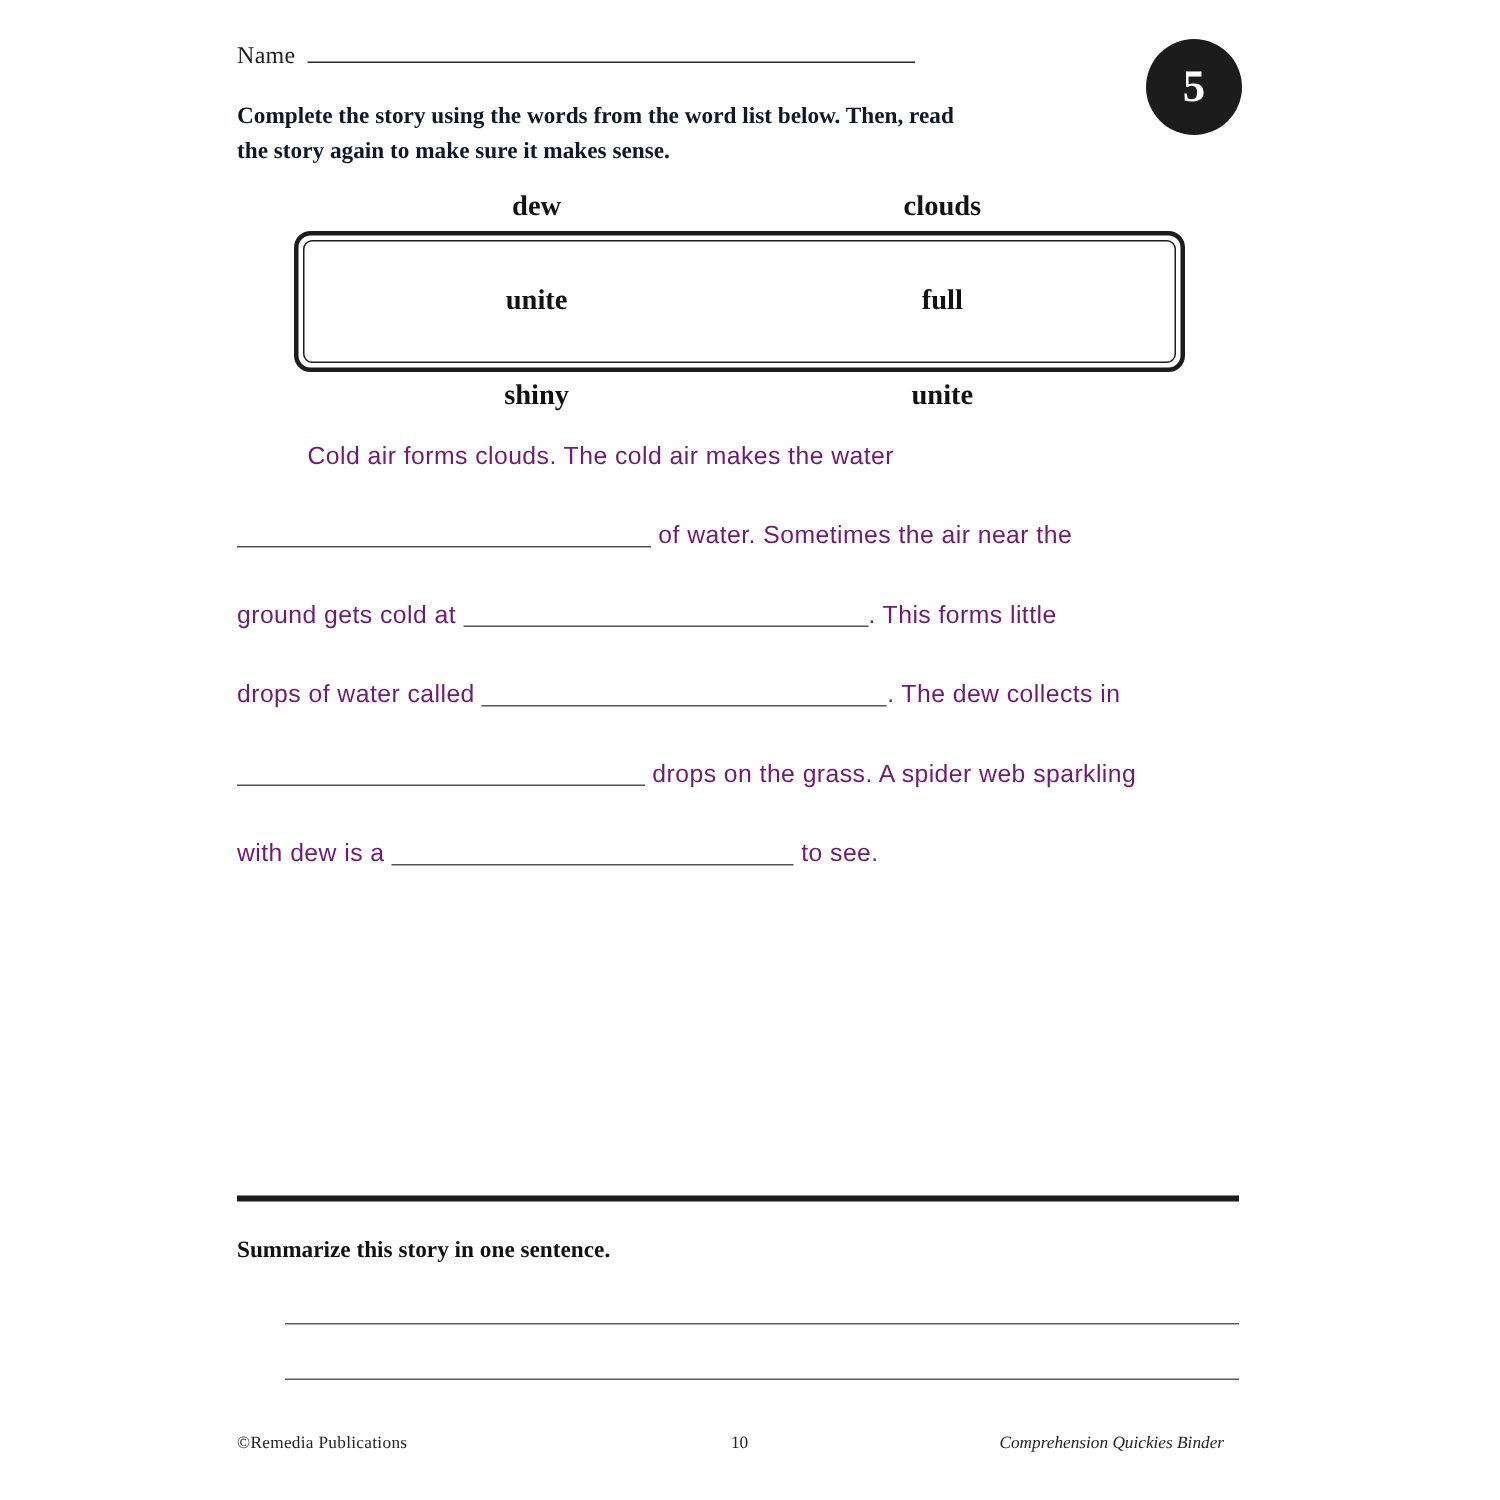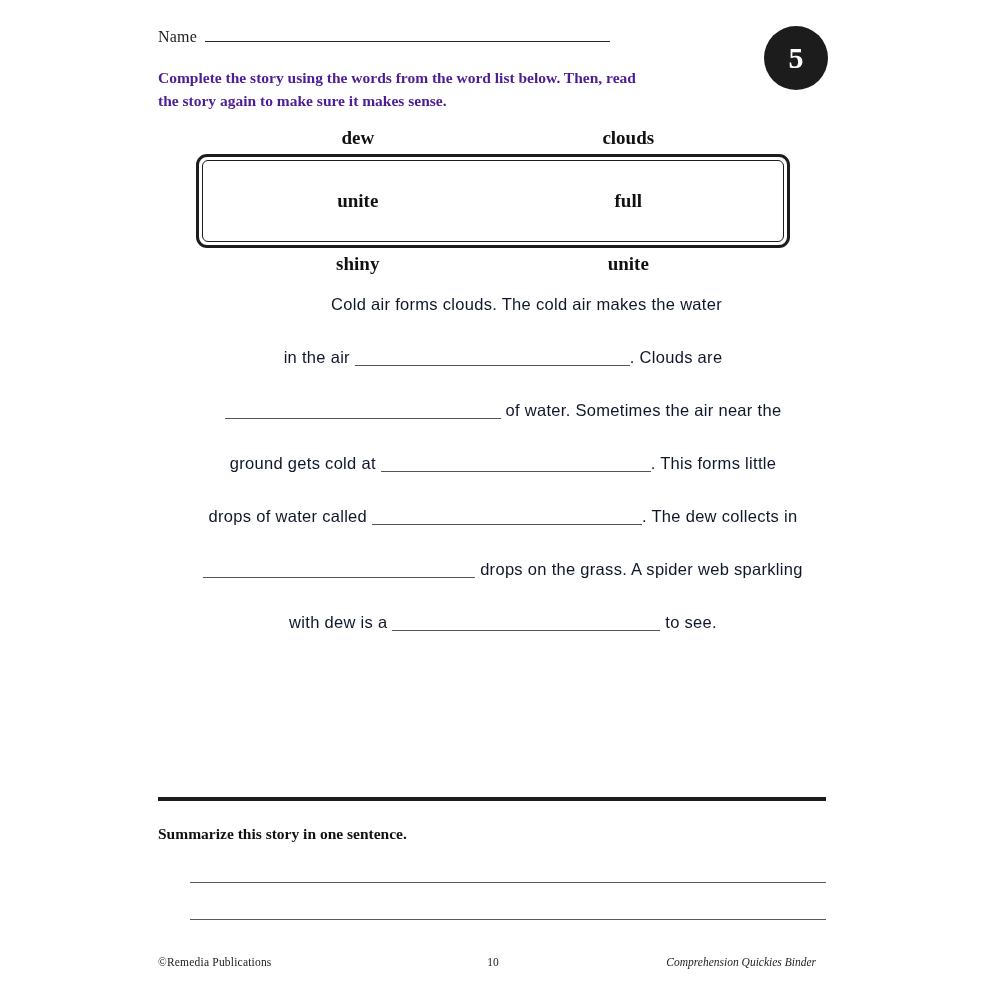--- a/index.html
+++ b/index.html
@@ -6,37 +6,37 @@
   html, body { width: 1000px; height: 1000px; background: #ffffff; }
   body { font-family: "Liberation Serif", serif; color: #1a1a1a; position: relative; }
   .page { position: absolute; inset: 0; width: 1000px; height: 851px; background: #fff; }
 
   
   .name-row { position: absolute; top: 26px; left: 158px; width: 452px; display: flex; align-items: baseline; }
   .name-label { font-size: 16px; font-weight: normal; color: #1e1e1e; letter-spacing: 0.2px; }
   .name-line { flex: 1; margin-left: 8px; border-bottom: 1.4px solid #2a2a2a; height: 16px; }
 
   .instructions { position: absolute; top: 66px; left: 158px; width: 600px;
-    font-weight: bold; font-size: 15.5px; line-height: 23px; color: #4c1d95;
+    font-weight: bold; font-size: 15.5px; line-height: 23px; color: #0f172a;
     white-space: nowrap; }
 
   .badge { position: absolute; top: 26px; left: 764px; width: 64px; height: 64px;
     background: #1c1c1c; border-radius: 50%; display: flex; align-items: center; justify-content: center; }
   .badge-number { color: #ffffff; font-weight: bold; font-size: 30px; font-family: "Liberation Serif", serif; }
 
   
   .word-box-outer { position: absolute; top: 154px; left: 196px; width: 594px; height: 94px;
     border: 3.5px solid #1c1c1c; border-radius: 11px; padding: 3px; background: #fff; }
   .word-box-inner { width: 100%; height: 100%; border: 1.6px solid #1c1c1c; border-radius: 6px;
     display: grid; grid-template-columns: 1fr 1fr; align-content: center; row-gap: 9px; padding: 6px 40px; gap: 41px; }
   .word { text-align: center; font-weight: bold; font-size: 19px; color: #111; font-family: "Liberation Serif", serif; }
 
   
   .story { position: absolute; top: 295px; left: 158px; width: 690px;
-    font-family: "Liberation Sans", sans-serif; font-size: 16.5px; color: #0f172a; letter-spacing: 0.3px; text-align: center; }
+    font-family: "Liberation Sans", sans-serif; font-size: 16.5px; color: #701a75; letter-spacing: 0.3px; }
   .story-line { height: 53px; white-space: pre; }
   .story-line.indent { padding-left: 47px; }
   .blank { display: inline-block; border-bottom: 1.5px solid #555555; height: 14px;
     position: relative; top: 3px; }
 
   
   .rule { position: absolute; top: 797px; left: 158px; width: 668px; height: 3.5px; background: #1c1c1c; }
   .summary-prompt { position: absolute; top: 825px; left: 158px; font-weight: bold; font-size: 15.5px; color: #111; font-family: Liberation Serif, serif; }
   .answer-lines { position: absolute; top: 846px; left: 190px; width: 636px; }
   .answer-line { height: 37px; border-bottom: 1.3px solid #5a5a5a; }
@@ -72,21 +72,20 @@
         <div class="word">clouds</div>
         <div class="word">unite</div>
         <div class="word">full</div>
         <div class="word">shiny</div>
         <div class="word">unite</div>
       </div>
   </div>
 
   <div class="story" id="story">
       <div class="story-line indent"><span>Cold air forms clouds. The cold air makes the water</span></div>
-      <div class="story-line"><span>in the air </span><span class="blank" style="width: 275px;"></span><span>. Clouds are</span></div>
       <div class="story-line"><span class="blank" style="width: 276px;"></span><span> of water. Sometimes the air near the</span></div>
       <div class="story-line"><span>ground gets cold at </span><span class="blank" style="width: 270px;"></span><span>. This forms little</span></div>
       <div class="story-line"><span>drops of water called </span><span class="blank" style="width: 270px;"></span><span>. The dew collects in</span></div>
       <div class="story-line"><span class="blank" style="width: 272px;"></span><span> drops on the grass. A spider web sparkling</span></div>
       <div class="story-line"><span>with dew is a </span><span class="blank" style="width: 268px;"></span><span> to see.</span></div>
     </div>
 
   <div class="rule"></div>
 
   <div class="summary-prompt">Summarize this story in one sentence.</div>

